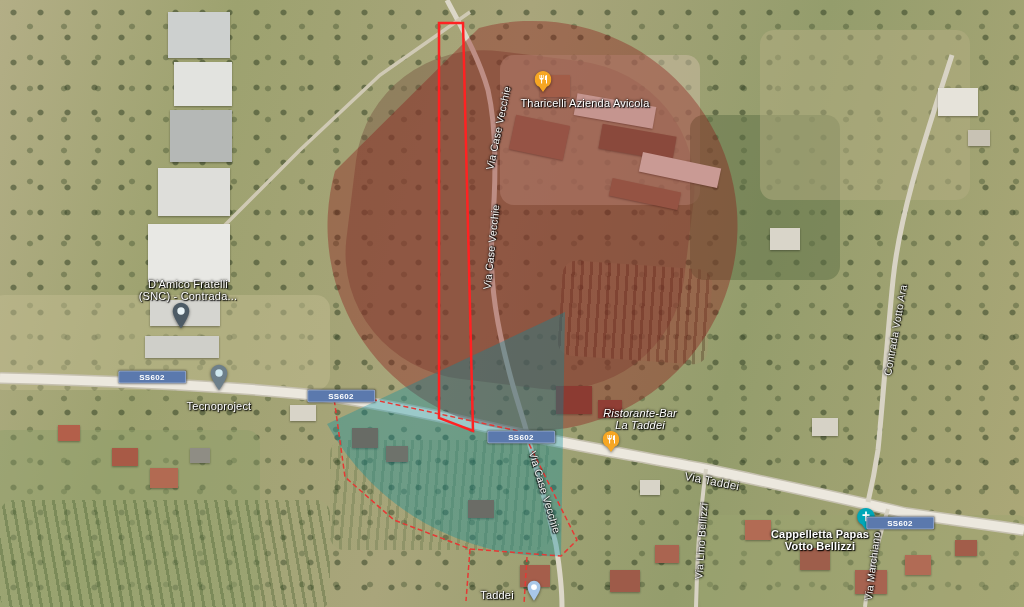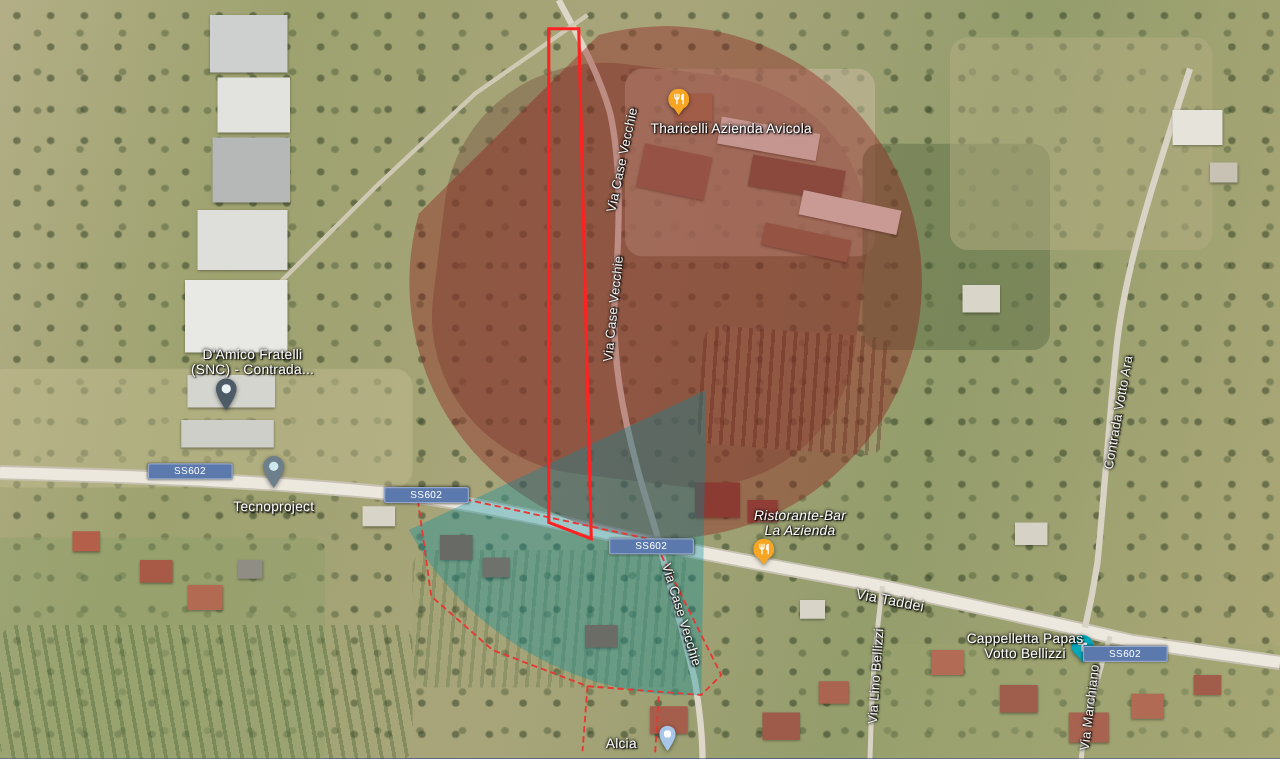--- a/index.html
+++ b/index.html
@@ -22,21 +22,21 @@
   svg.layer{position:absolute;left:0;top:0;}
   
   .lbl{
     position:absolute;color:#fff;font-size:11px;letter-spacing:.2px;white-space:nowrap;
     text-shadow:0 0 2px #000,0 0 3px rgba(0,0,0,.85),1px 1px 1px rgba(0,0,0,.9);
     transform:translate(-50%,-50%);text-align:center;line-height:12px;
   }
   .roadlbl{font-size:10.5px;color:#f4f4f2;font-weight:400;}
   .shield{
     position:absolute;transform:translate(-50%,-50%);
-    background:#5b79ad;color:#fff;font-size:8px;font-weight:normal;letter-spacing:.3px;
+    background:#5b79ad;color:#fff;font-size:8px;font-weight:bold;letter-spacing:.3px;
     padding:1px 20px;border-radius:2px;border:1px solid rgba(255,255,255,.35);
     box-shadow:0 0 2px rgba(0,0,0,.5);line-height:9px;
   }
   .marker{position:absolute;transform:translate(-50%,-100%);}
   .marker svg{display:block;filter:drop-shadow(0 1px 1.5px rgba(0,0,0,.5));}
 </style>
 </head>
 <body>
 
 <div class="map">
@@ -147,34 +147,34 @@
     </svg>
   </div>
   <div class="marker" style="left:534px;top:602px;">
     <svg width="16" height="22" viewBox="0 0 24 34">
       <path fill="#a8c7e8" d="M12 1C6.5 1 2 5.5 2 11c0 7.5 10 21 10 21s10-13.5 10-21C22 5.5 17.5 1 12 1z"></path>
       <circle cx="12" cy="11" r="4.5" fill="#ffffff"></circle>
     </svg>
   </div>
 
   <div class="lbl" style="left:585px;top:103px;">Tharicelli Azienda Avicola</div>
-  <div class="lbl" style="left:202px;top:290px;">
+  <div class="lbl" style="left:188px;top:290px;">
     <div>D'Amico Fratelli</div>
     <div>(SNC) - Contrada...</div>
   </div>
   <div class="lbl" style="left:219px;top:406px;text-align:center;">Tecnoproject</div>
   <div class="lbl" style="left:640px;top:419px;font-style:italic;">
     <div>Ristorante-Bar</div>
-    <div>La Azienda</div>
+    <div>La Taddei</div>
   </div>
-  <div class="lbl" style="left:820px;top:517px;">
+  <div class="lbl" style="left:820px;top:540px;font-weight:bold;">
     <div>Cappelletta Papas</div>
     <div>Votto Bellizzi</div>
   </div>
-  <div class="lbl" style="left:497px;top:595px;">Alcia</div>
+  <div class="lbl" style="left:497px;top:595px;">Taddei</div>
 
   <div class="lbl roadlbl" style="left:712px;top:481px;transform:translate(-50%,-50%) rotate(11deg);font-size:11.5px;">Via Taddei</div>
   <div class="lbl roadlbl" style="left:498px;top:128px;transform:translate(-50%,-50%) rotate(-78deg);">Via Case Vecchie</div>
   <div class="lbl roadlbl" style="left:491px;top:247px;transform:translate(-50%,-50%) rotate(-84deg);">Via Case Vecchie</div>
   <div class="lbl roadlbl" style="left:545px;top:492px;transform:translate(-50%,-50%) rotate(73deg);">Via Case Vecchie</div>
   <div class="lbl roadlbl" style="left:895px;top:330px;transform:translate(-50%,-50%) rotate(-80deg);">Contrada Votto Ara</div>
   <div class="lbl roadlbl" style="left:701px;top:541px;transform:translate(-50%,-50%) rotate(-86deg);">Via Lino Bellizzi</div>
   <div class="lbl roadlbl" style="left:872px;top:566px;transform:translate(-50%,-50%) rotate(-83deg);">Via Marchiano</div>
 
   <div class="shield" style="left:152px;top:377px;"><span>SS602</span></div>

